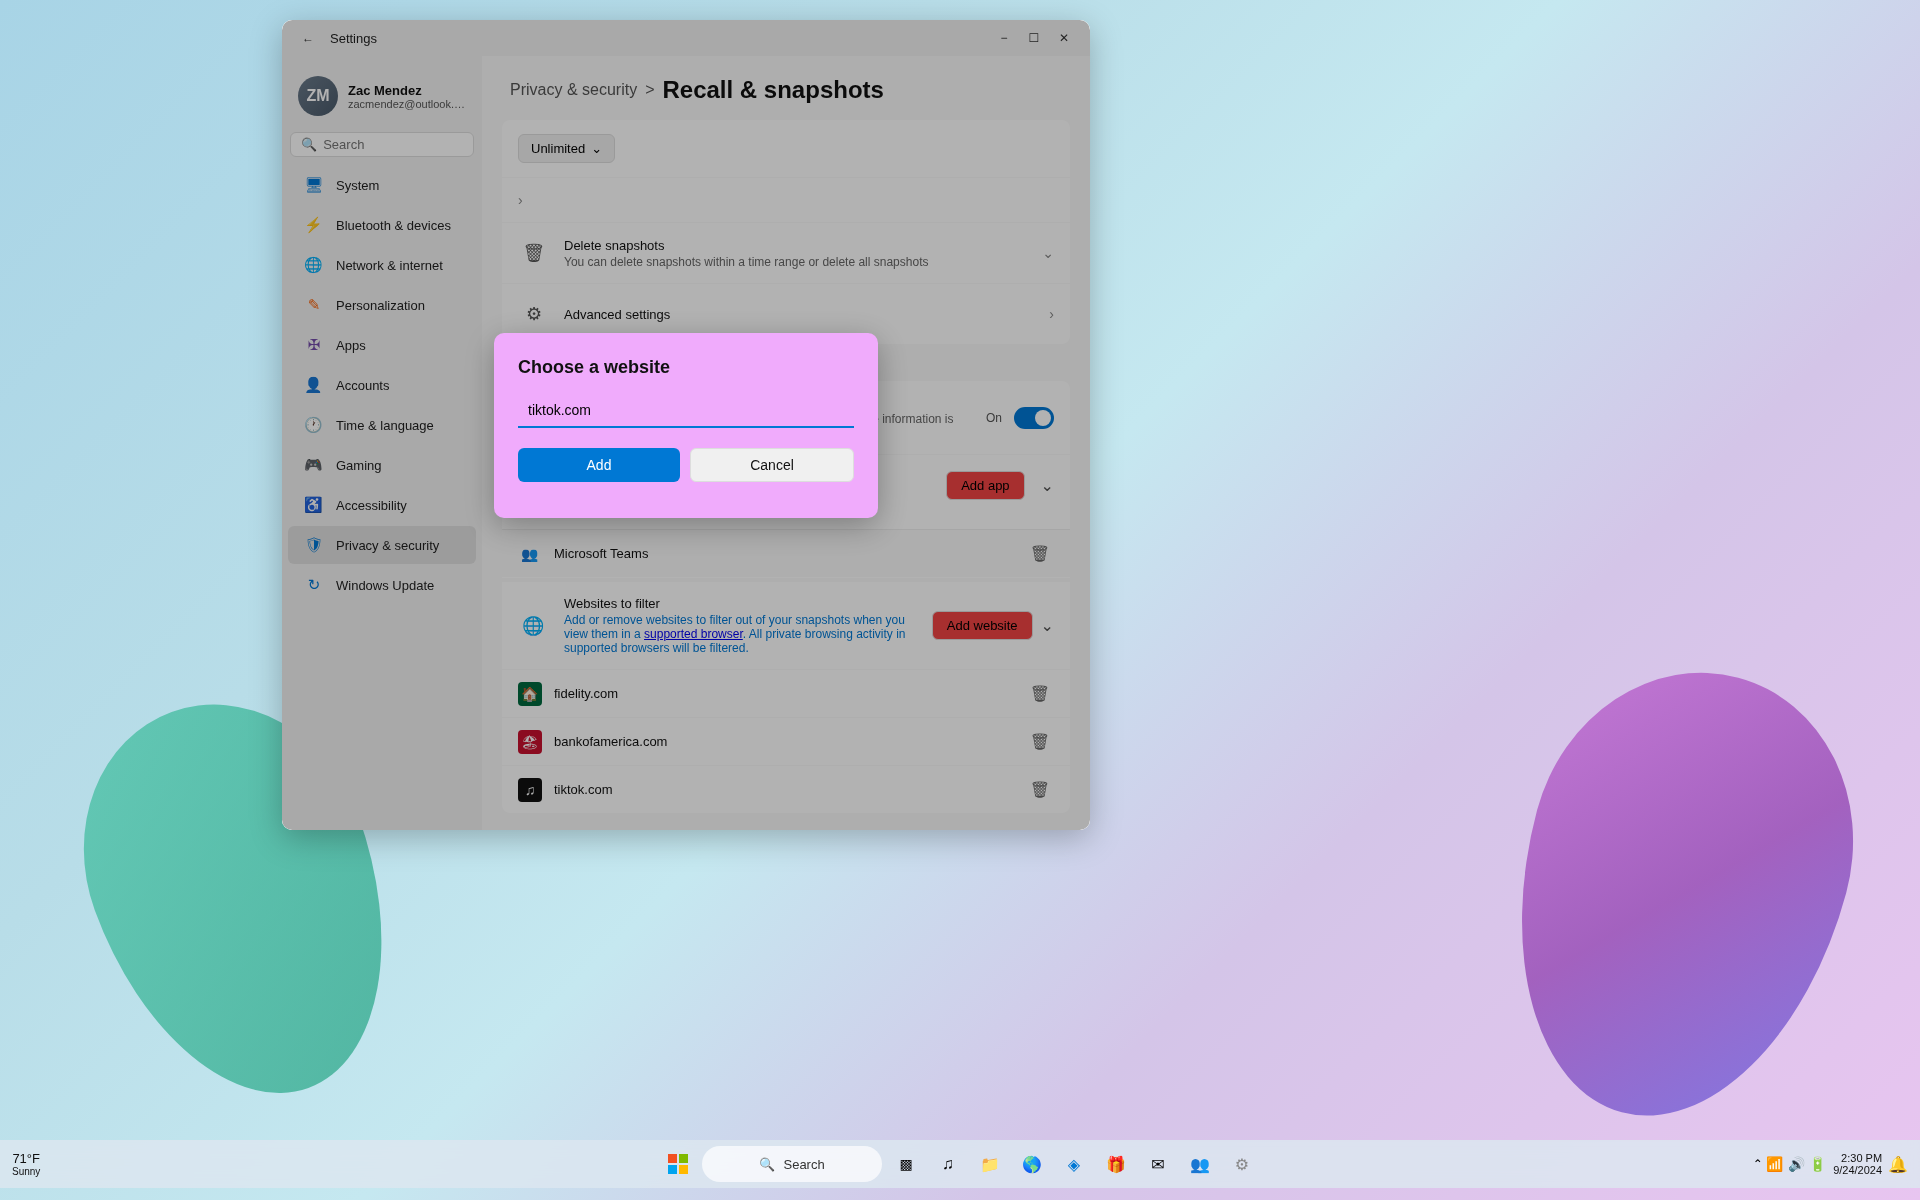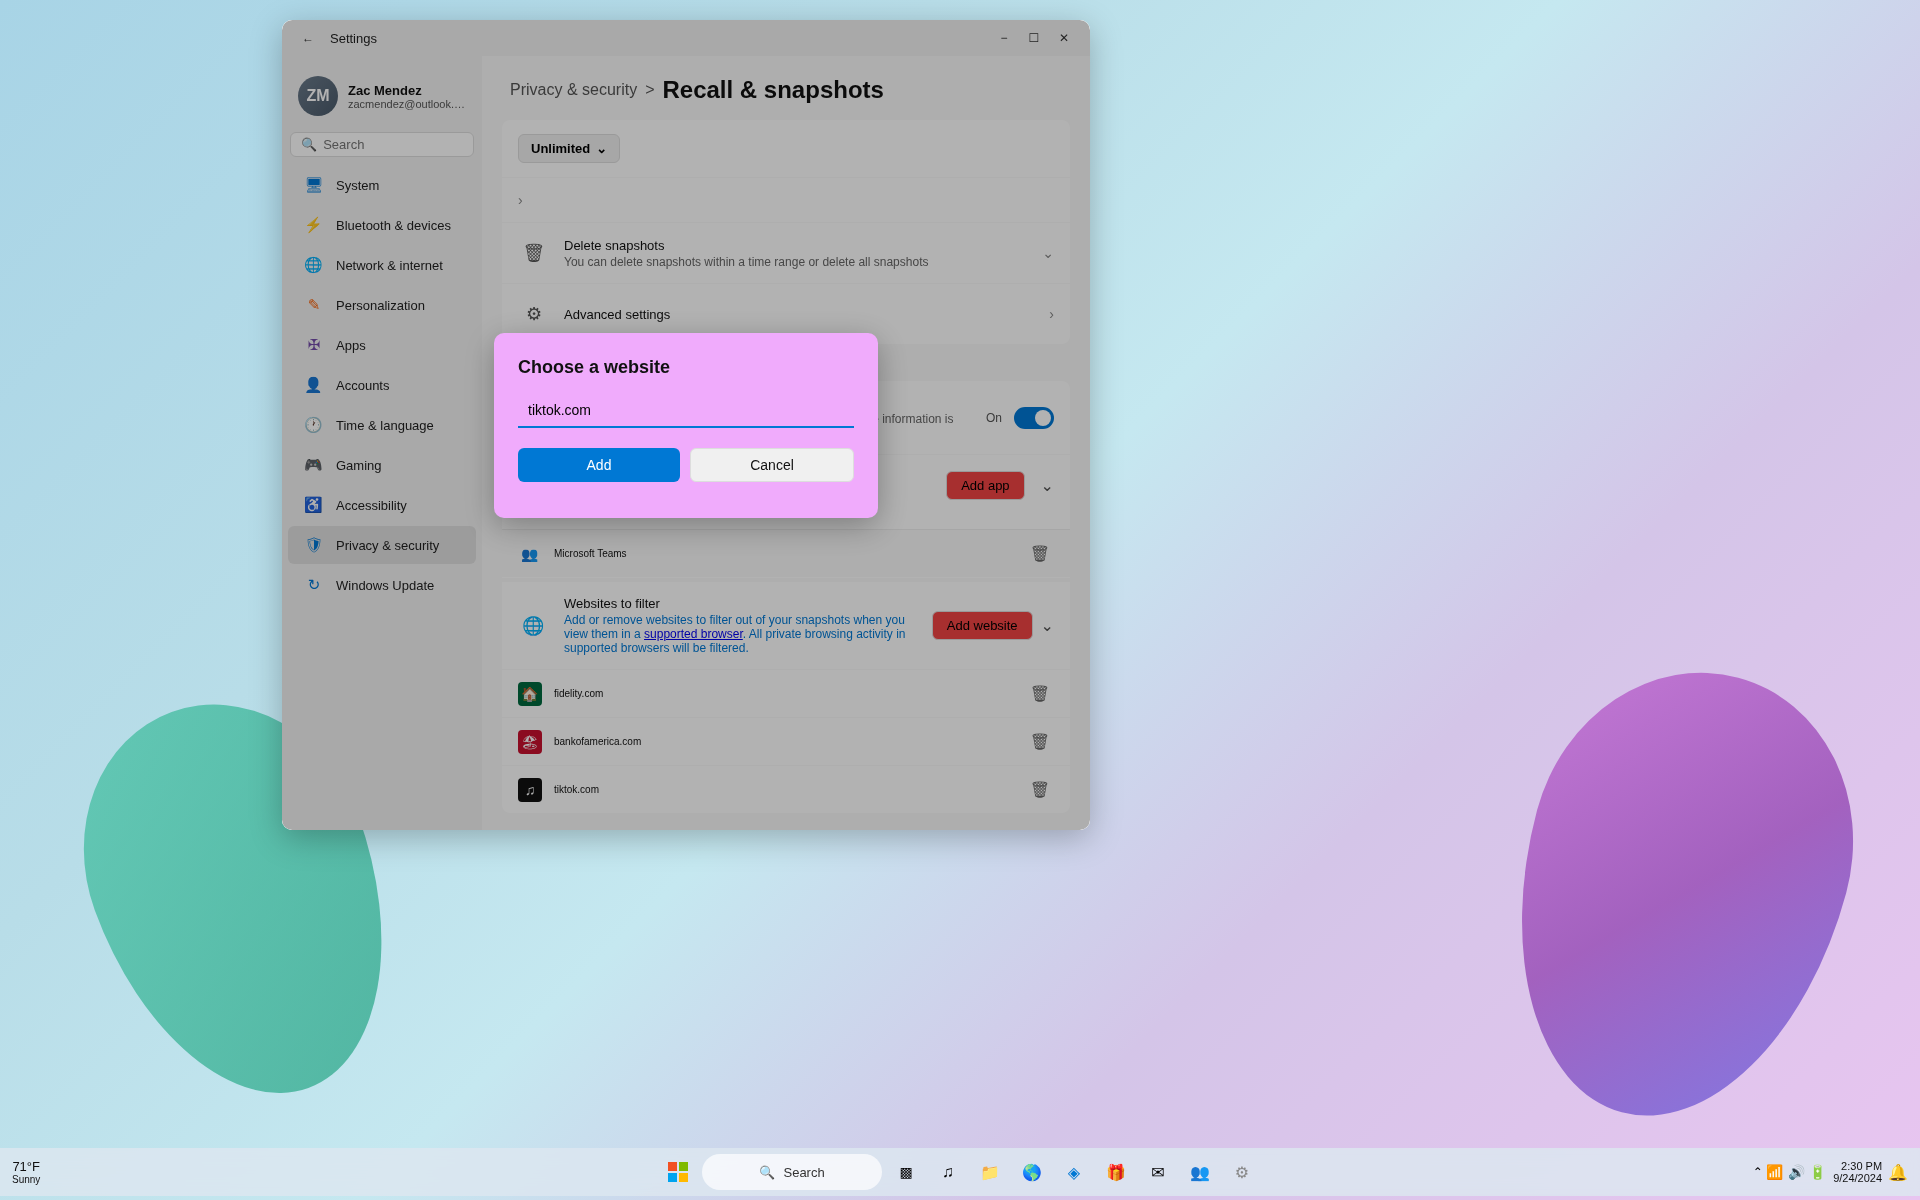--- a/index.html
+++ b/index.html
@@ -32,21 +32,21 @@
       height: 450px;
       background: linear-gradient(135deg, #c060d0, #9040b0, #6060e0);
       border-radius: 50% 50% 50% 50% / 40% 40% 60% 60%;
       opacity: 0.75;
       transform: rotate(15deg);
     }
 
     
     .taskbar {
       position: absolute;
-      bottom: 4px;
+      bottom: 12px;
       left: 0;
       right: 0;
       height: 48px;
       background: rgba(220, 230, 240, 0.85);
       backdrop-filter: blur(10px);
       display: flex;
       align-items: center;
       justify-content: space-between;
       padding: 0 12px;
       z-index: 100;
@@ -312,21 +312,20 @@
     .dropdown-btn {
       display: flex;
       align-items: center;
       gap: 6px;
       background: #f0f0f0;
       border: 1px solid #ddd;
       border-radius: 6px;
       padding: 6px 12px;
       font-size: 13px;
       cursor: pointer;
-      font-weight: bold;
     }
     .chevron-right {
       display: flex;
       align-items: center;
       color: #888;
       font-size: 14px;
     }
     .setting-item.grouped-first { border-radius: 8px 8px 0 0; margin-bottom: 1px; }
     .setting-item.grouped-mid { border-radius: 0; margin-bottom: 1px; }
     .setting-item.grouped-last { border-radius: 0 0 8px 8px; margin-bottom: 4px; }
@@ -369,21 +368,21 @@
     .filter-item-icon {
       width: 24px;
       height: 24px;
       border-radius: 4px;
       display: flex;
       align-items: center;
       justify-content: center;
       font-size: 14px;
       margin-right: 12px;
     }
-    .filter-item-name { flex: 1; font-size: 10px; color: #111; }
+    .filter-item-name { flex: 1; font-size: 13px; color: #111; }
     .delete-btn {
       background: none;
       border: none;
       cursor: pointer;
       color: #666;
       font-size: 16px;
       padding: 4px;
       border-radius: 4px;
     }
 

